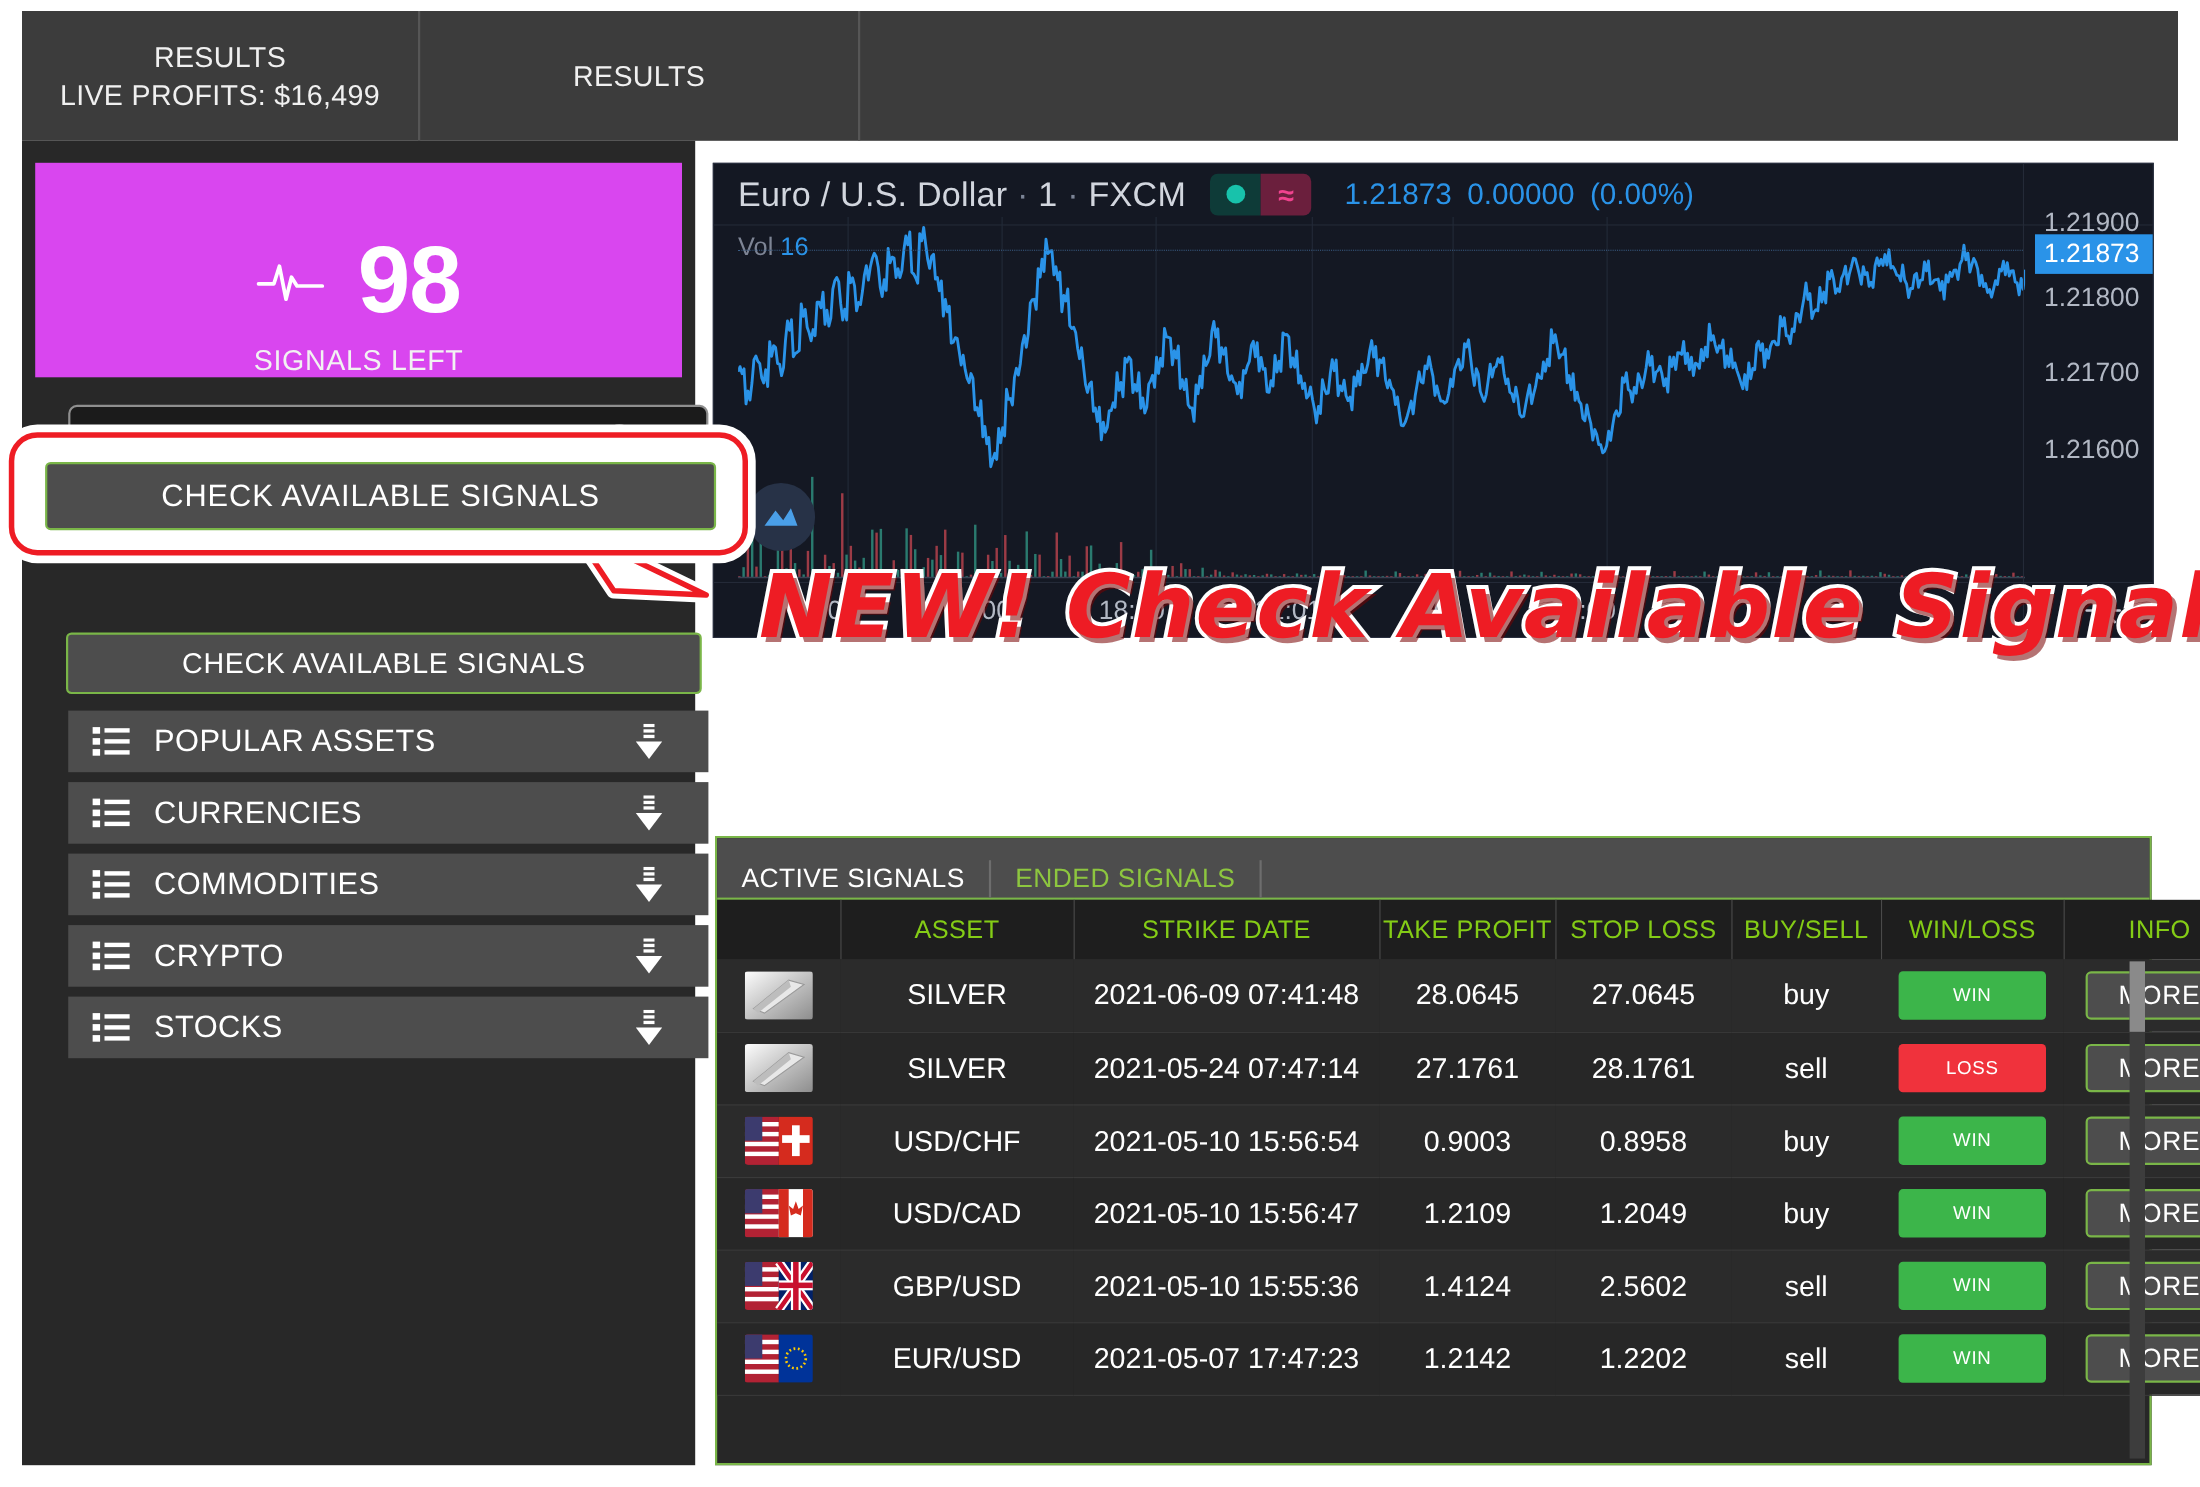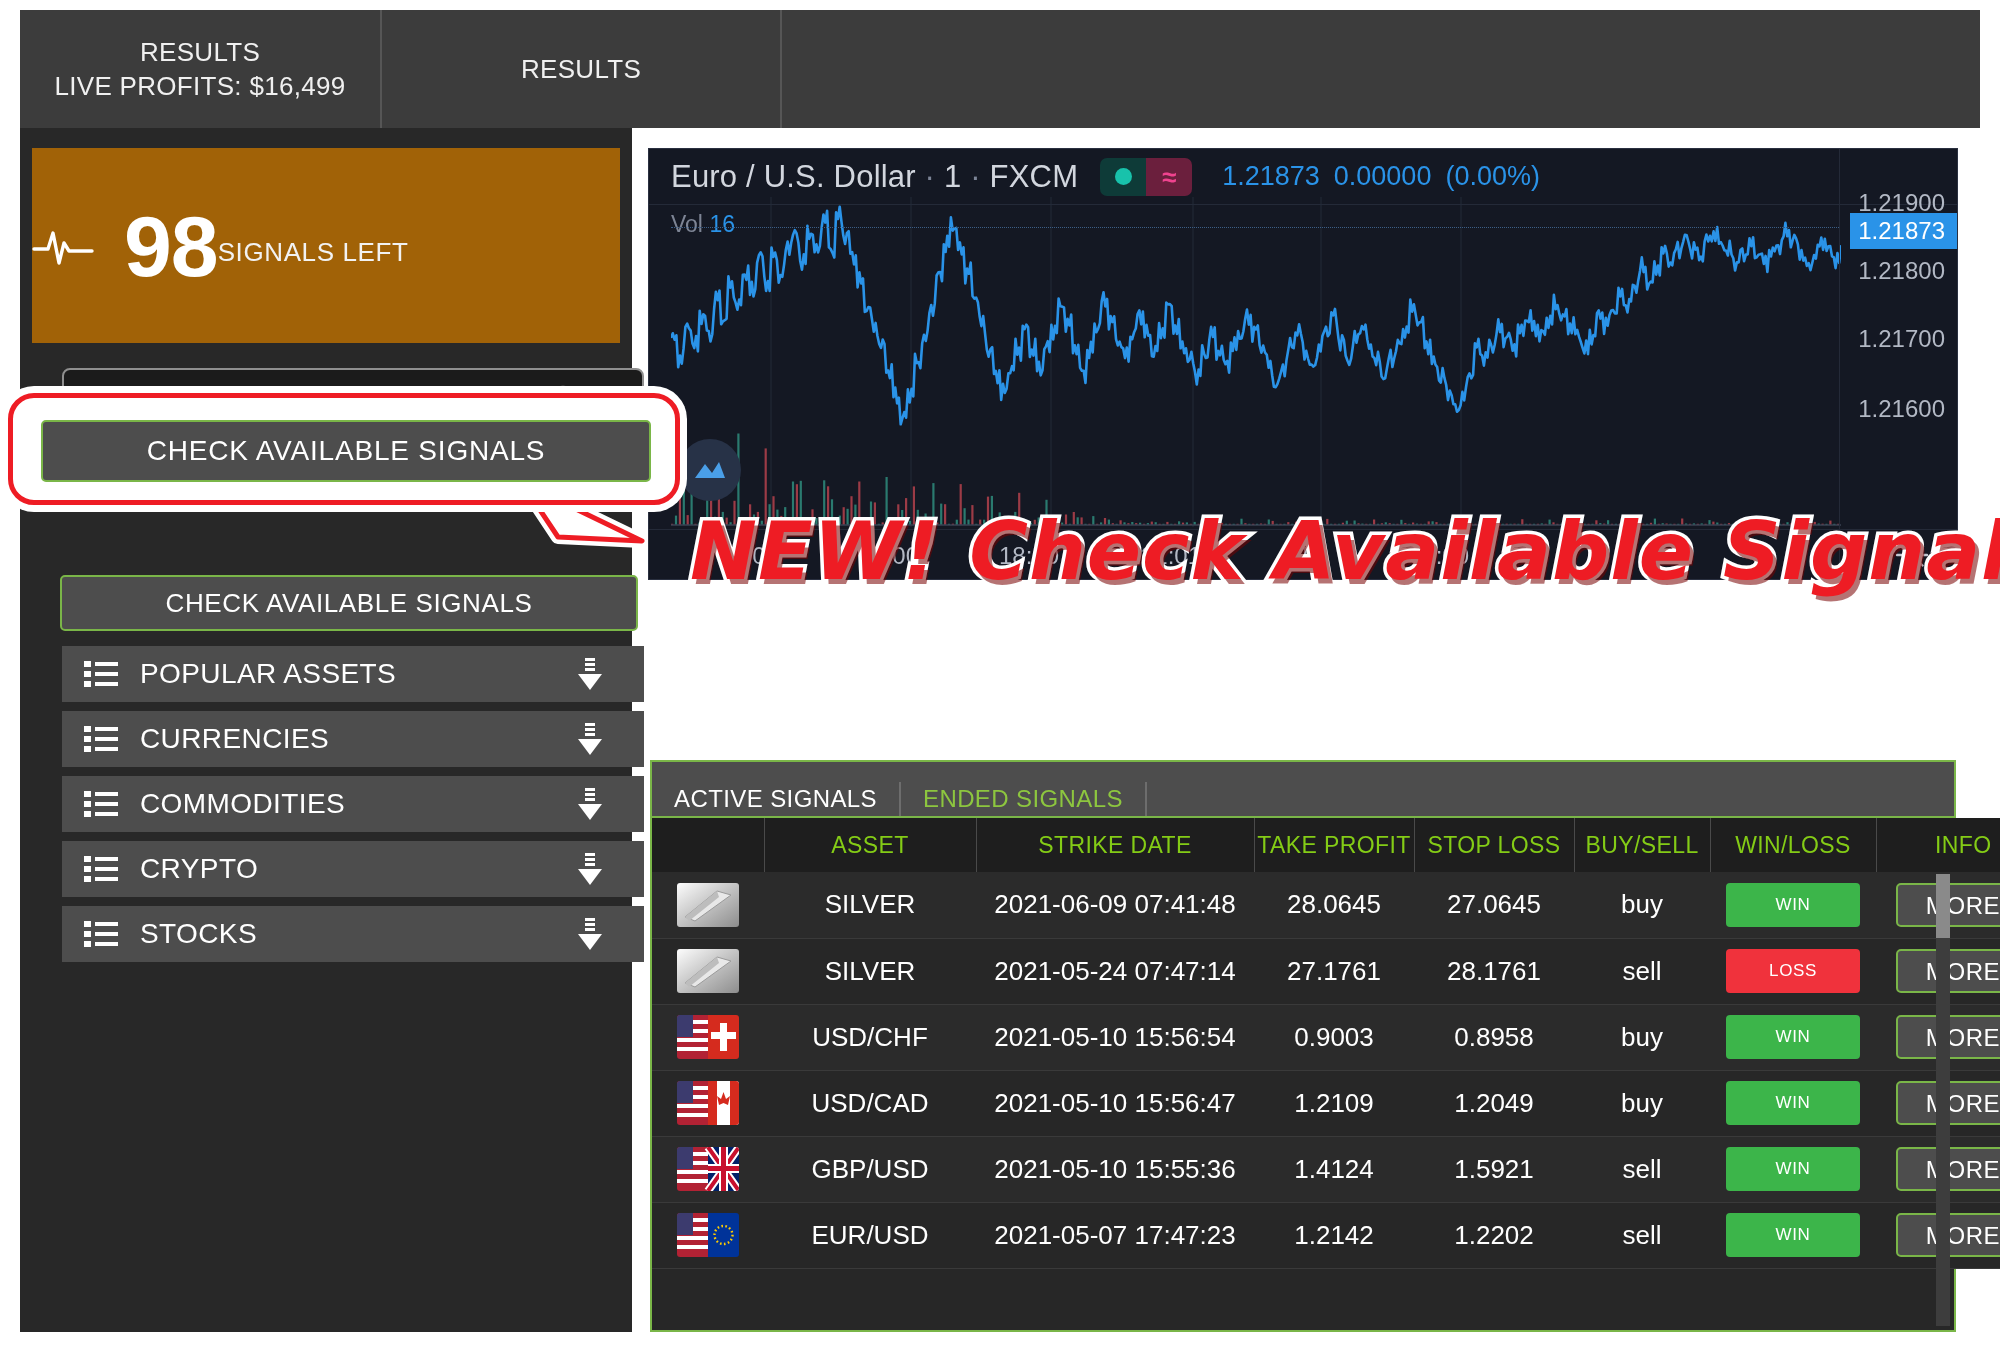--- a/index.html
+++ b/index.html
@@ -46,23 +46,23 @@
 
   
   .sidebar {
     position: absolute; left: 20px; top: 128px;
     width: 612px; height: 1204px;
     background: #282828;
   }
   .counter-card {
     position: absolute; left: 12px; top: 20px;
     width: 588px; height: 195px;
-    background: #a16207;
-    display: flex; flex-direction: row;
-    align-items: center; justify-content: flex-start;
+    background: #d946ef;
+    display: flex; flex-direction: column;
+    align-items: center; justify-content: flex-end;
   }
   .counter-row {
     display: flex; align-items: center; gap: 30px;
   }
   .pulse-icon { width: 62px; height: 46px; display:block; }
   .counter-num {
     color: #ffffff; font-size: 86px; font-weight: bold;
     line-height: 1; letter-spacing: -1px;
   }
   .counter-label {
@@ -957,21 +957,21 @@
                     <rect x="11" width="9" height="44" fill="#ffffff"></rect>
                     <rect y="17" width="31" height="9" fill="#ffffff"></rect>
                     <rect x="13" width="5" height="44" fill="#c8102e"></rect>
                     <rect y="19" width="31" height="5" fill="#c8102e"></rect>
                   </g>
                 </svg></span>
             </td>
             <td>GBP/USD</td>
             <td>2021-05-10 15:55:36</td>
             <td>1.4124</td>
-            <td>1.5921</td>
+            <td>2.5602</td>
             <td>sell</td>
             <td><span class="pill win">WIN</span></td>
             <td><span class="morebtn">MORE</span></td>
           </tr>
           <tr>
             <td class="flagcell">
               <span class="flag-box"><svg viewBox="0 0 62 44">
                   <g>
                     <rect width="31" height="44" fill="#b22234"></rect>
                     <rect y="5" width="31" height="4" fill="#ffffff"></rect>

